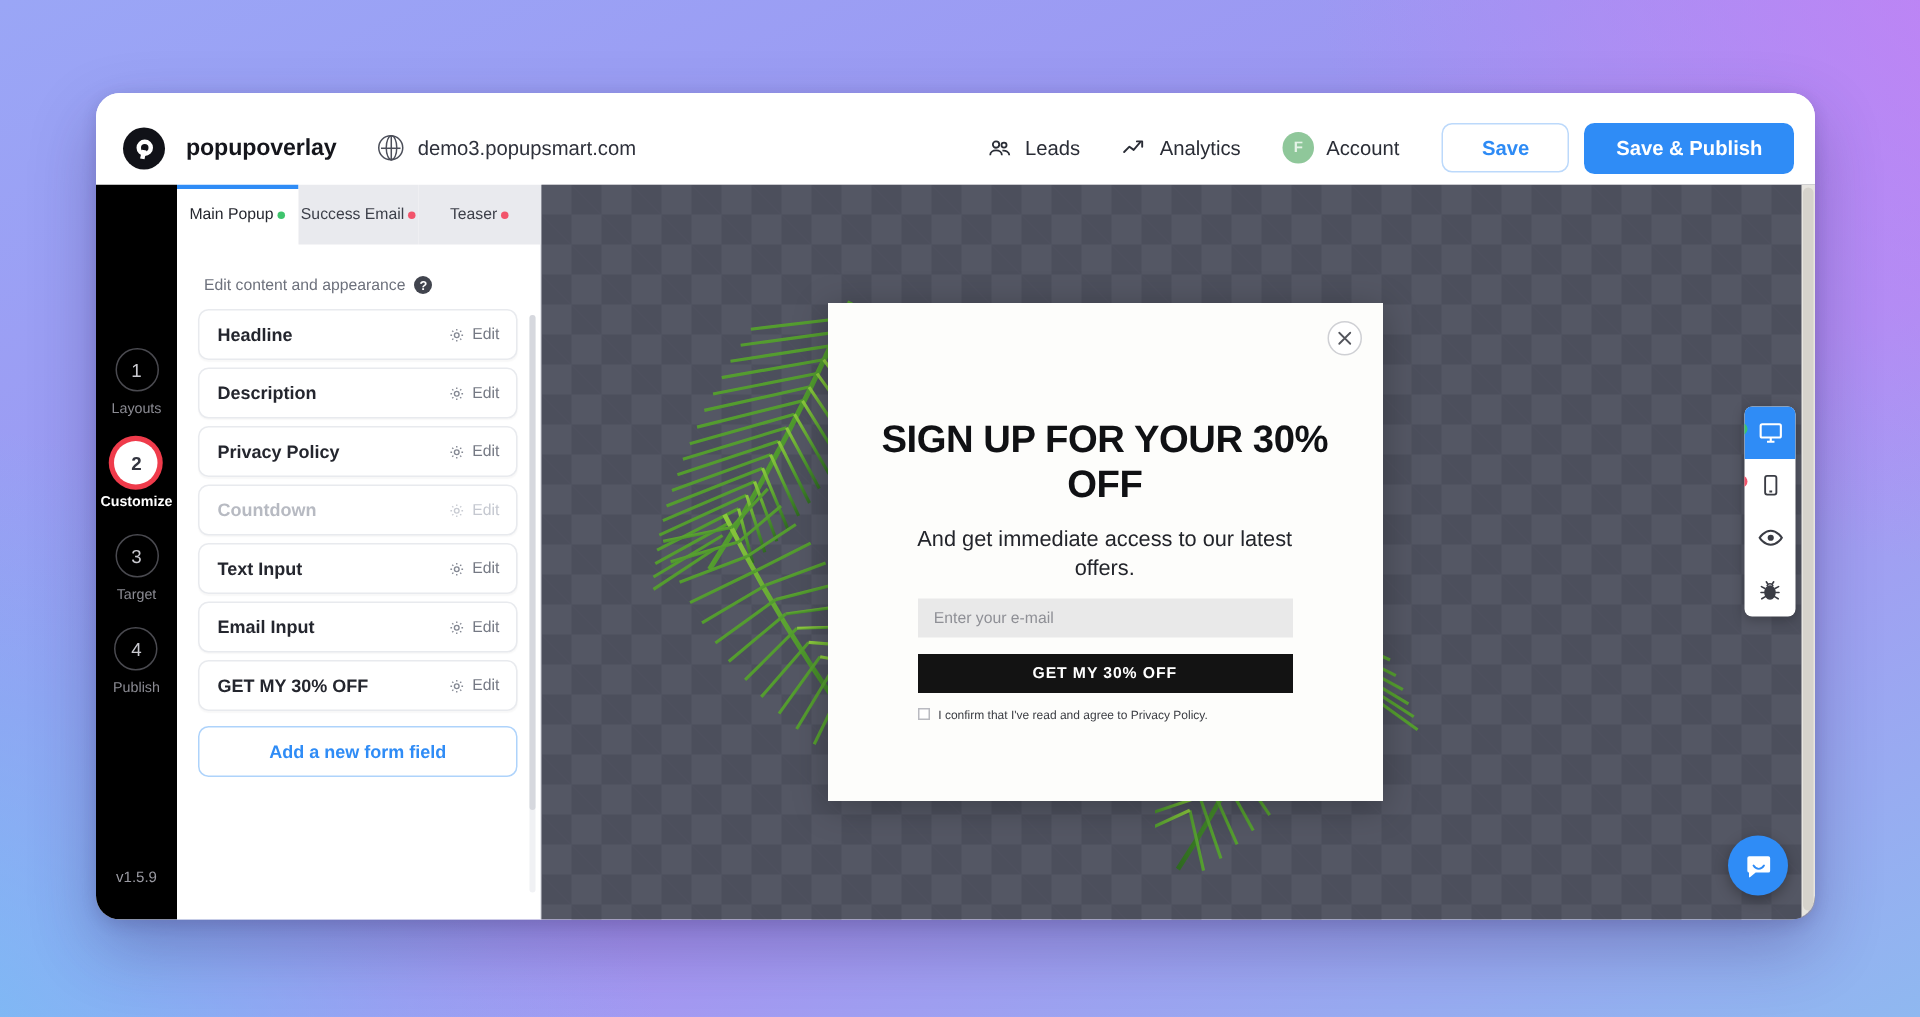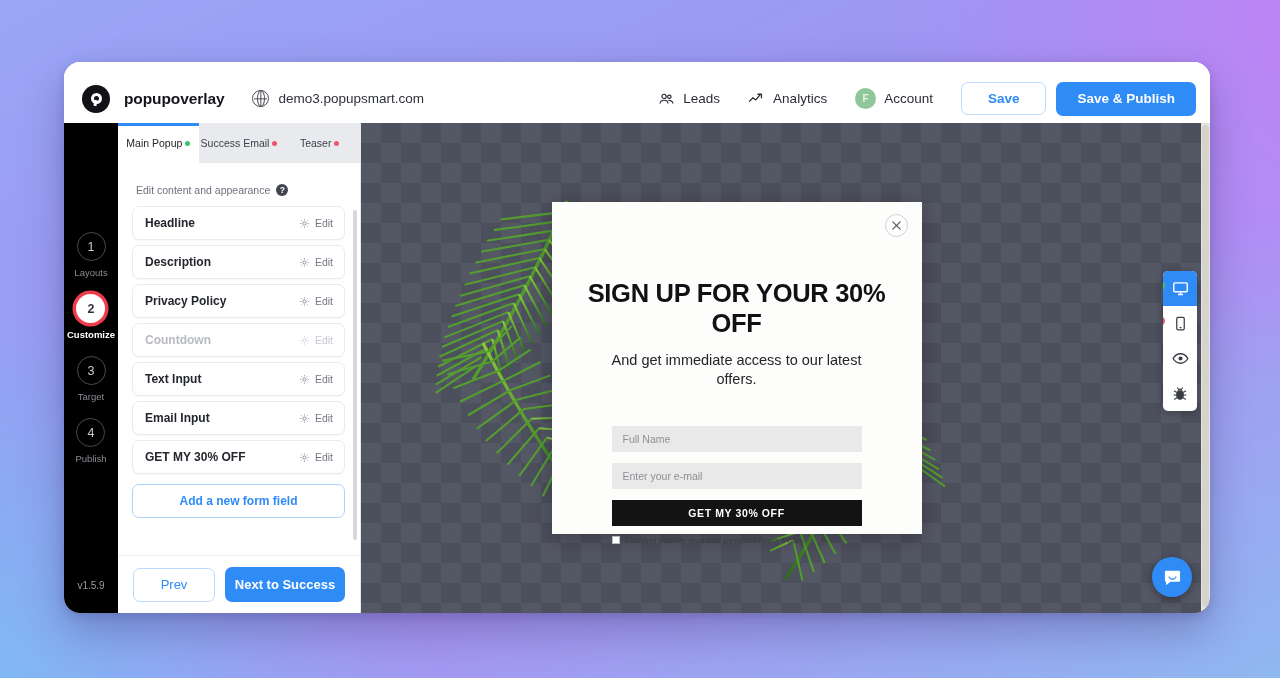--- a/index.html
+++ b/index.html
@@ -539,24 +539,20 @@
           </span>
         </div>
 
         <button id="btn-add-field">Add a new form field</button>
 
         <div id="panel-scrollbar-track">
           <div id="panel-scrollbar-thumb"></div>
         </div>
       </div>
 
-      <div id="panel-footer">
-        <button id="btn-prev">Prev</button>
-        <button id="btn-next">Next to Success</button>
-      </div>
     </div>
 
     <div id="canvas">
 
       <svg class="palm" id="palm-left" viewBox="0 0 290 330">
         <defs>
           <linearGradient id="pl1" x1="0" y1="0" x2="1" y2="1">
             <stop offset="0%" stop-color="#8fce3c"></stop>
               <stop offset="55%" stop-color="#4f9c2c"></stop>
               <stop offset="100%" stop-color="#2e6b1f"></stop>
@@ -717,21 +713,20 @@
       </svg>
 
       <div id="popup">
         <div id="popup-close">
           <svg width="11" height="11" viewBox="0 0 12 12" stroke="#53555c" stroke-width="1.3" stroke-linecap="round">
             <path d="M2 2 L10 10 M10 2 L2 10"></path>
           </svg>
         </div>
         <div id="popup-headline">SIGN UP FOR YOUR 30% OFF</div>
         <div id="popup-description">And get immediate access to our latest offers.</div>
-        <div class="popup-field" id="popup-field-name">Full Name</div>
         <div class="popup-field" id="popup-field-email">Enter your e-mail</div>
         <button id="popup-cta">GET MY 30% OFF</button>
         <div id="popup-consent">
           <span id="popup-consent-box"></span>
           <span>I confirm that I've read and agree to Privacy Policy.</span>
         </div>
       </div>
 
       <div id="device-toolbar">
         <div class="dev-btn active">

